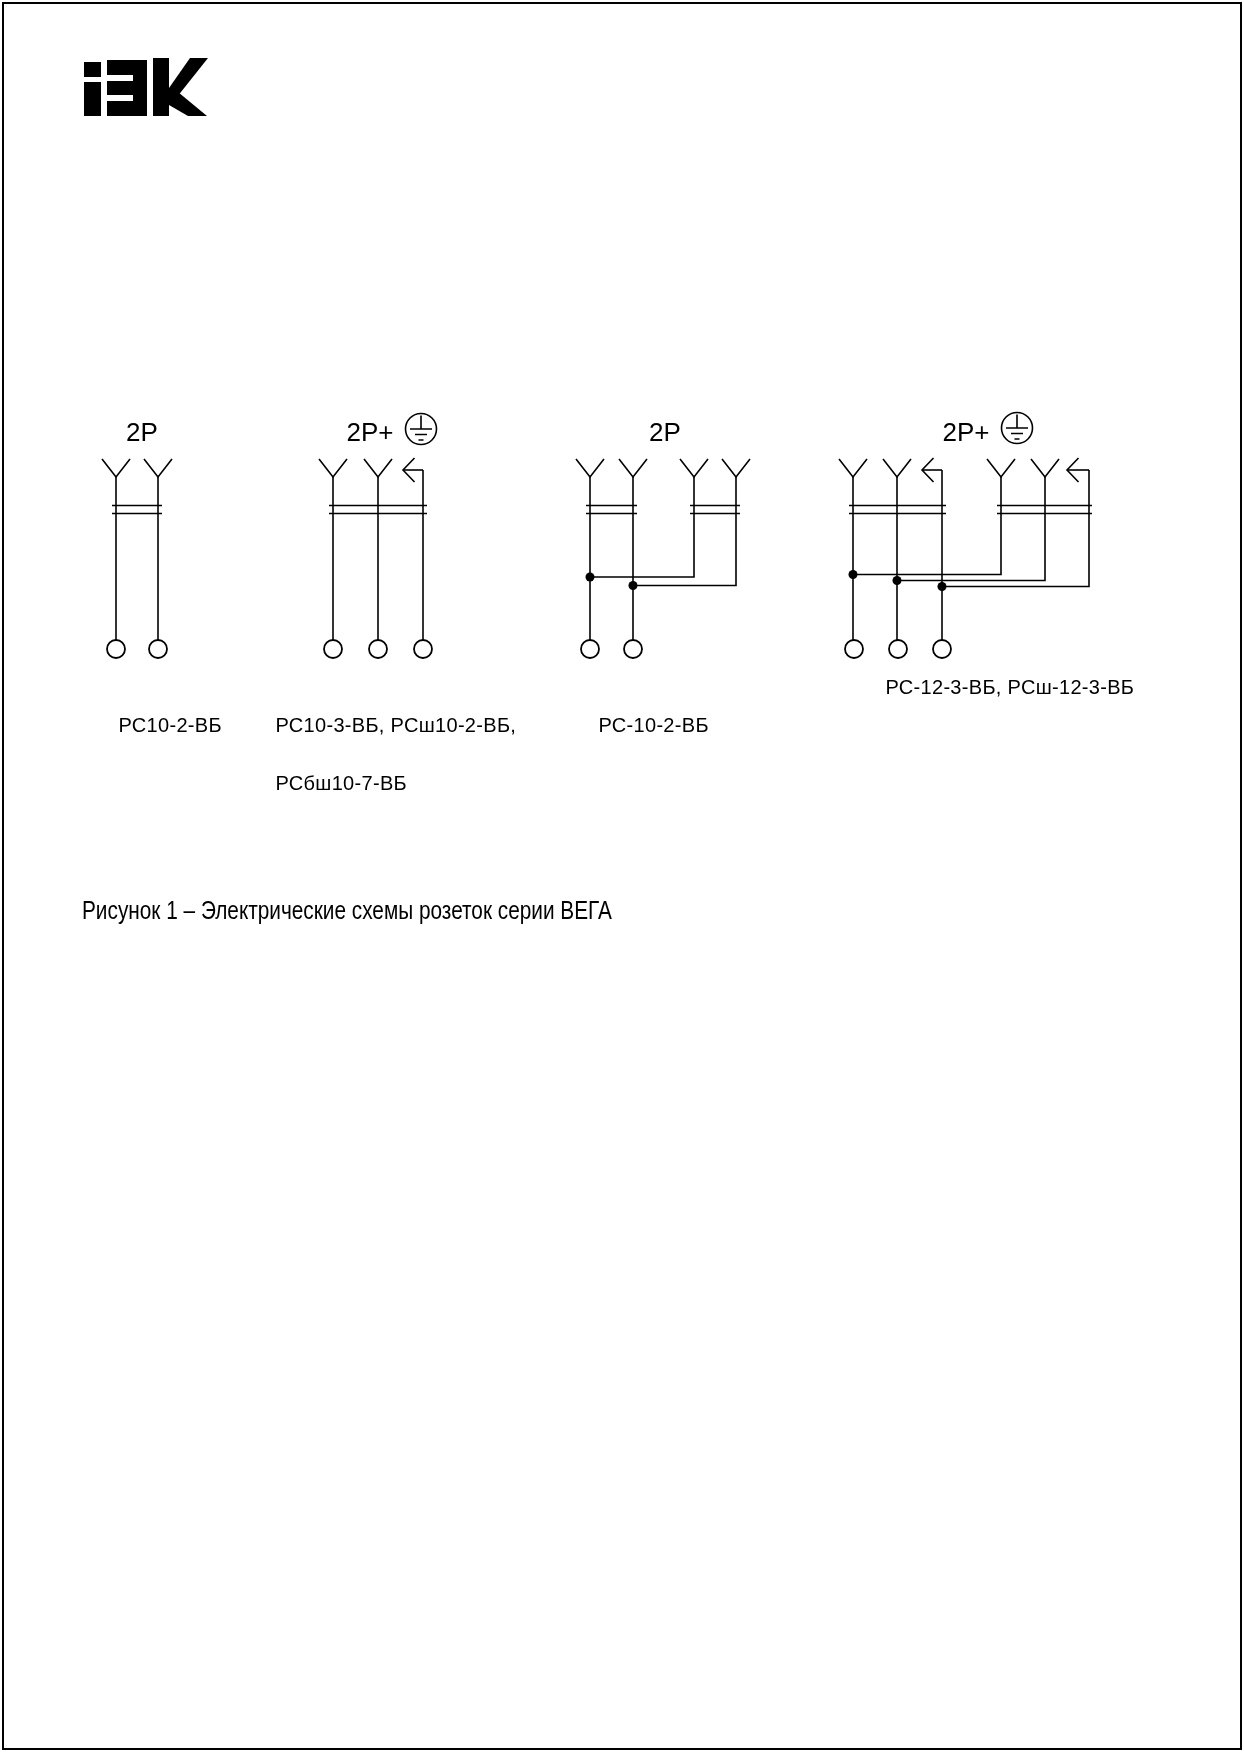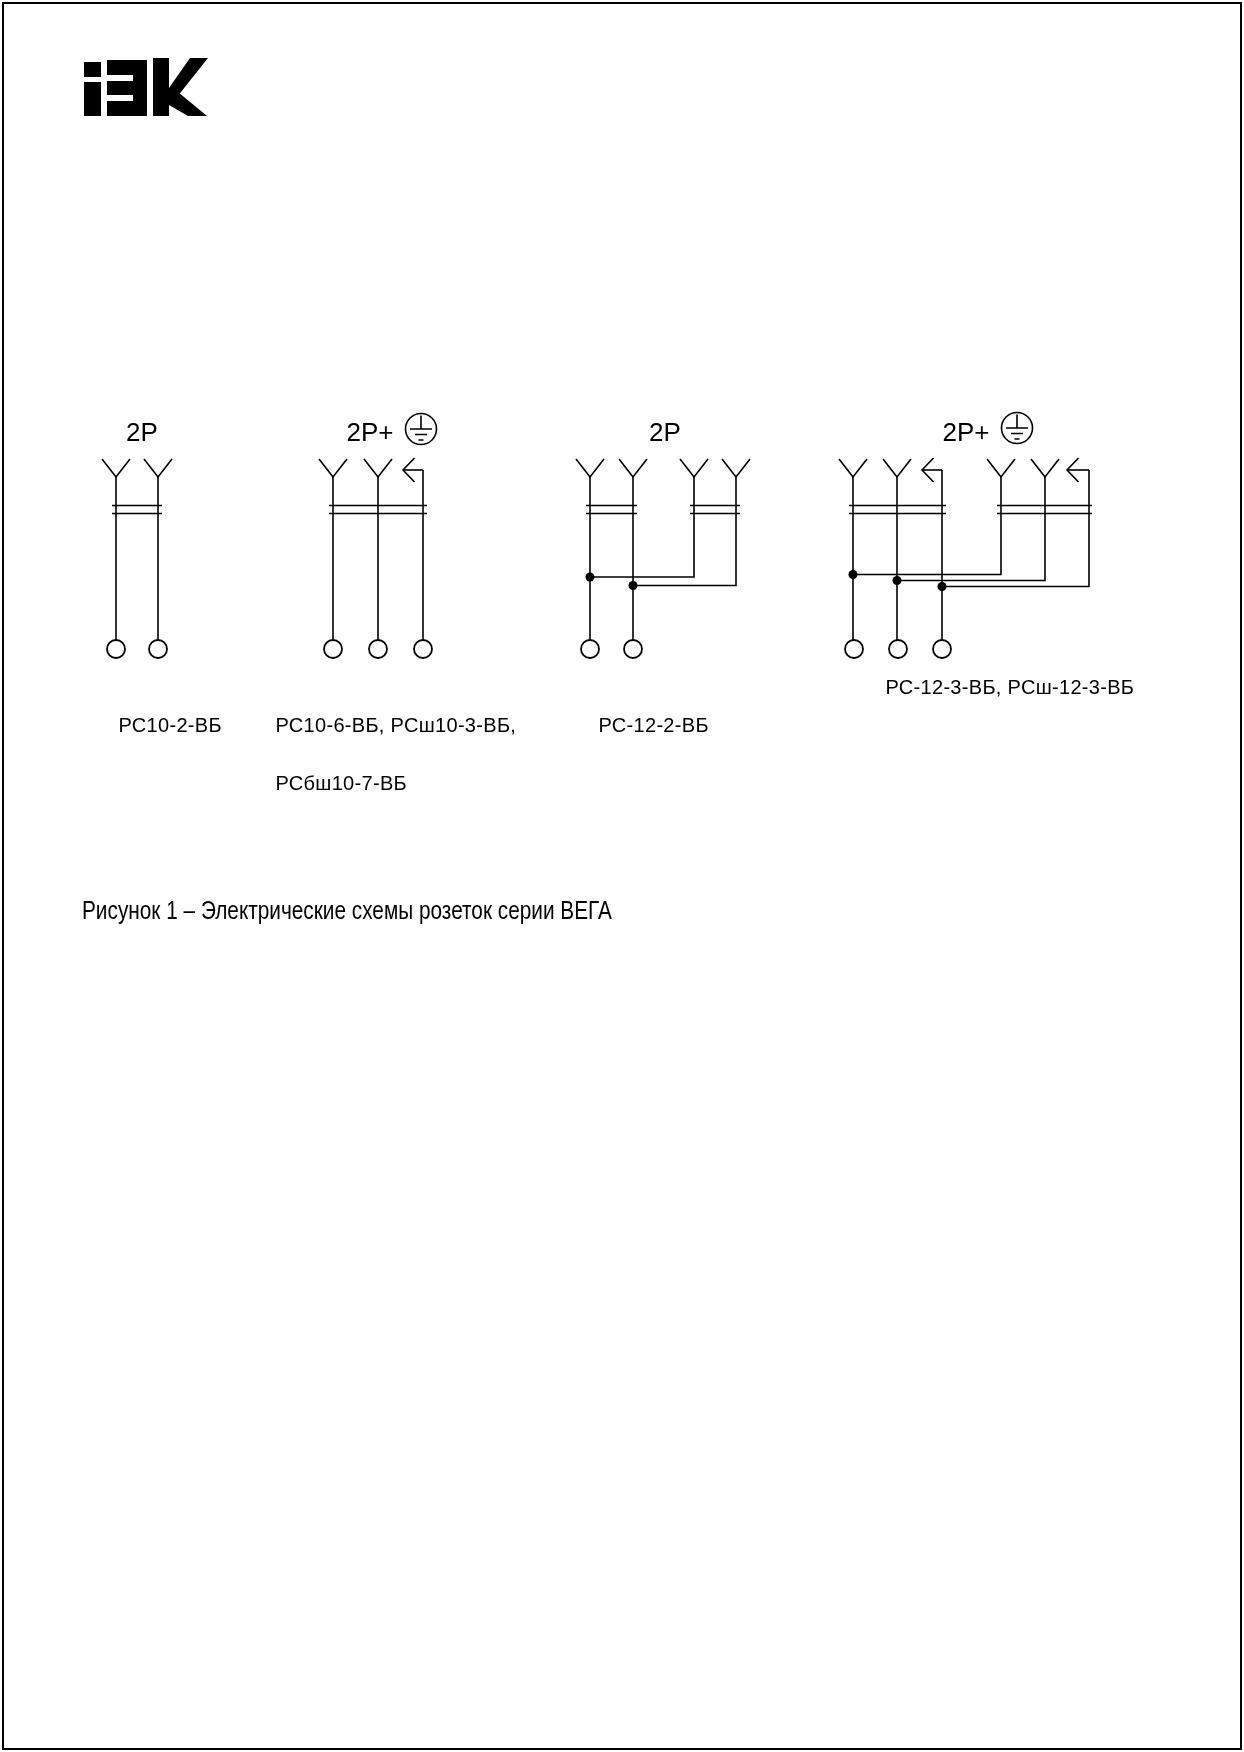--- a/index.html
+++ b/index.html
@@ -147,25 +147,25 @@
       <circle class="terminal" cx="854" cy="649" r="9"></circle>
       <circle class="terminal" cx="898" cy="649" r="9"></circle>
       <circle class="terminal" cx="942" cy="649" r="9"></circle>
     </g>
   </svg>
 
   <div class="model-label" style="left:95px;top:682px;">
     <span>РС10-2-ВБ</span>
   </div>
   <div class="model-label" style="left:252px;top:682px;">
-    <span>РС10-6-ВБ, РСш10-3-ВБ,</span><br>
+    <span>РС10-3-ВБ, РСш10-2-ВБ,</span><br>
     <span>РСбш10-7-ВБ</span>
   </div>
   <div class="model-label" style="left:575px;top:682px;">
-    <span>РС-12-2-ВБ</span>
+    <span>РС-10-2-ВБ</span>
   </div>
   <div class="model-label" style="left:862px;top:644px;">
     <span>РС-12-3-ВБ, РСш-12-3-ВБ</span>
   </div>
 
   <div class="caption">Рисунок 1 – Электрические схемы розеток серии ВЕГА</div>
 
 </div>
 
 </body></html>

